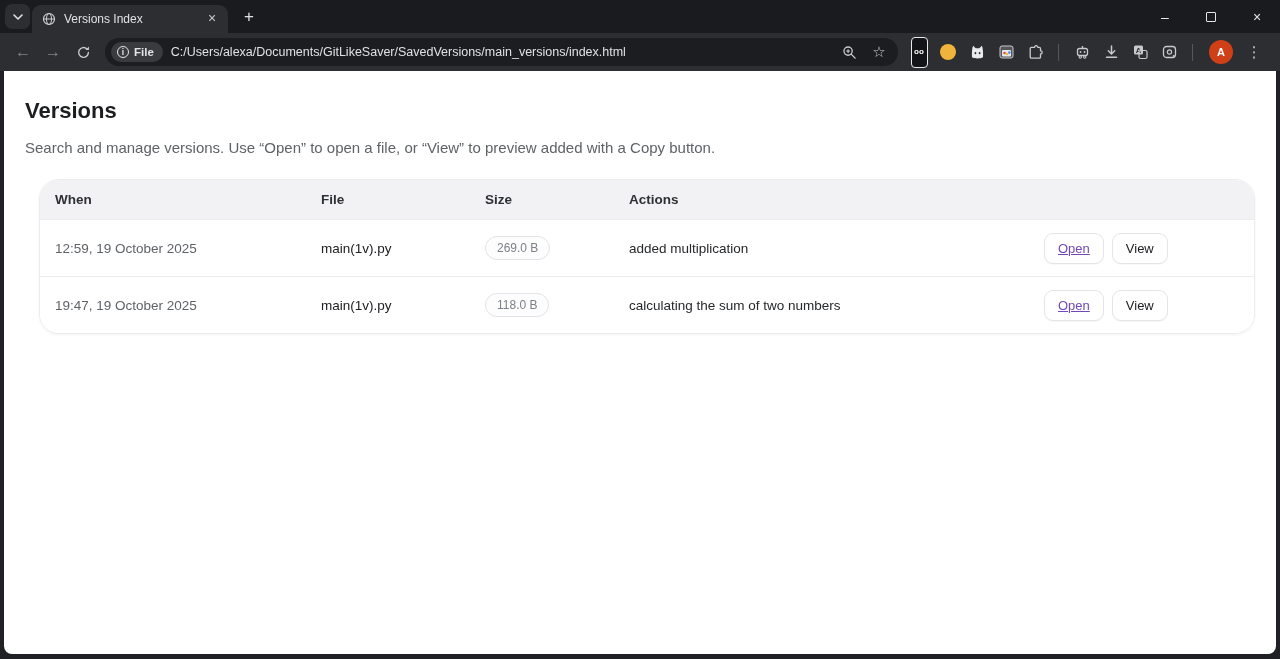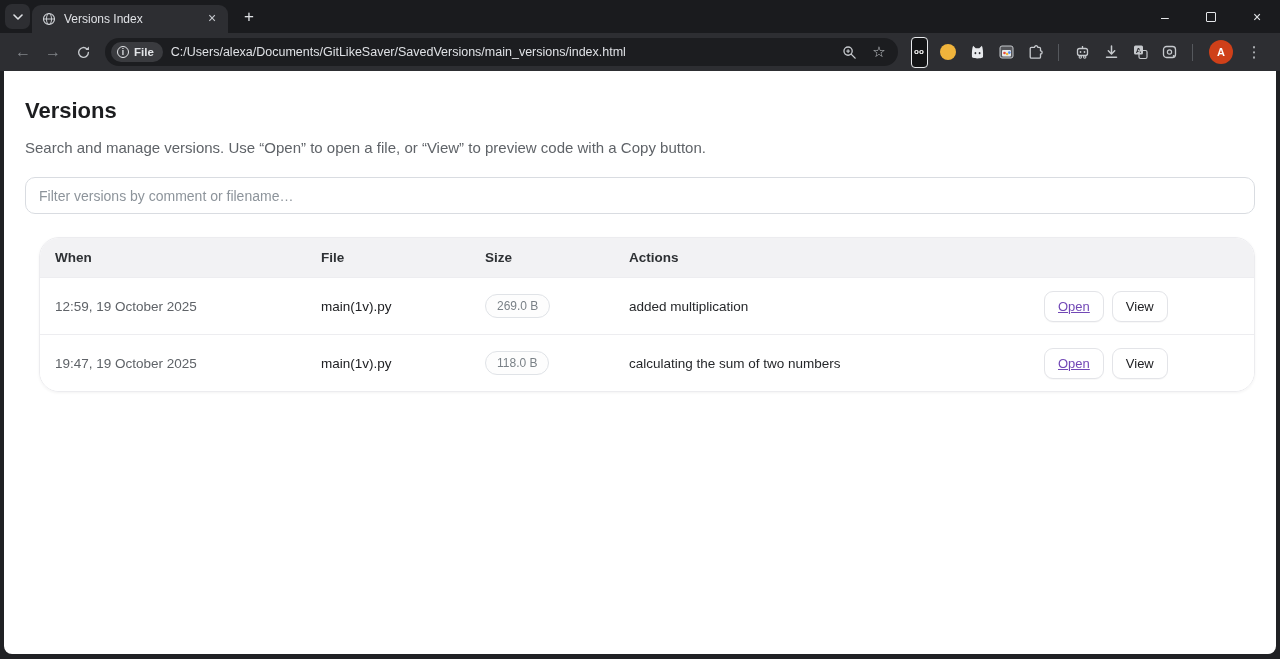--- a/index.html
+++ b/index.html
@@ -254,23 +254,22 @@
       </svg>
     </span>
     <span class="tool-sep"></span>
     <span class="avatar" style="background:#cf4019;">A</span>
     <span class="kebab">⋮</span>
   </div>
 </div>
 
 <div class="page-frame">
   <h1 class="page-title">Versions</h1>
-  <p class="page-subtitle">Search and manage versions. Use “Open” to open a file, or “View” to preview code with a Copy button.</p>
-
-  <input class="filter-input" type="text" placeholder="Filter versions by comment or filename…" style="">
+  <p class="page-subtitle">Search and manage versions. Use “Open” to open a file, or “View” to preview added with a Copy button.</p>
+
 
   <div class="vtable">
     <div class="t-row t-head">
       <div>When</div>
       <div>File</div>
       <div>Size</div>
       <div>Actions</div>
     </div>
 
     <div class="t-row t-body-row">

